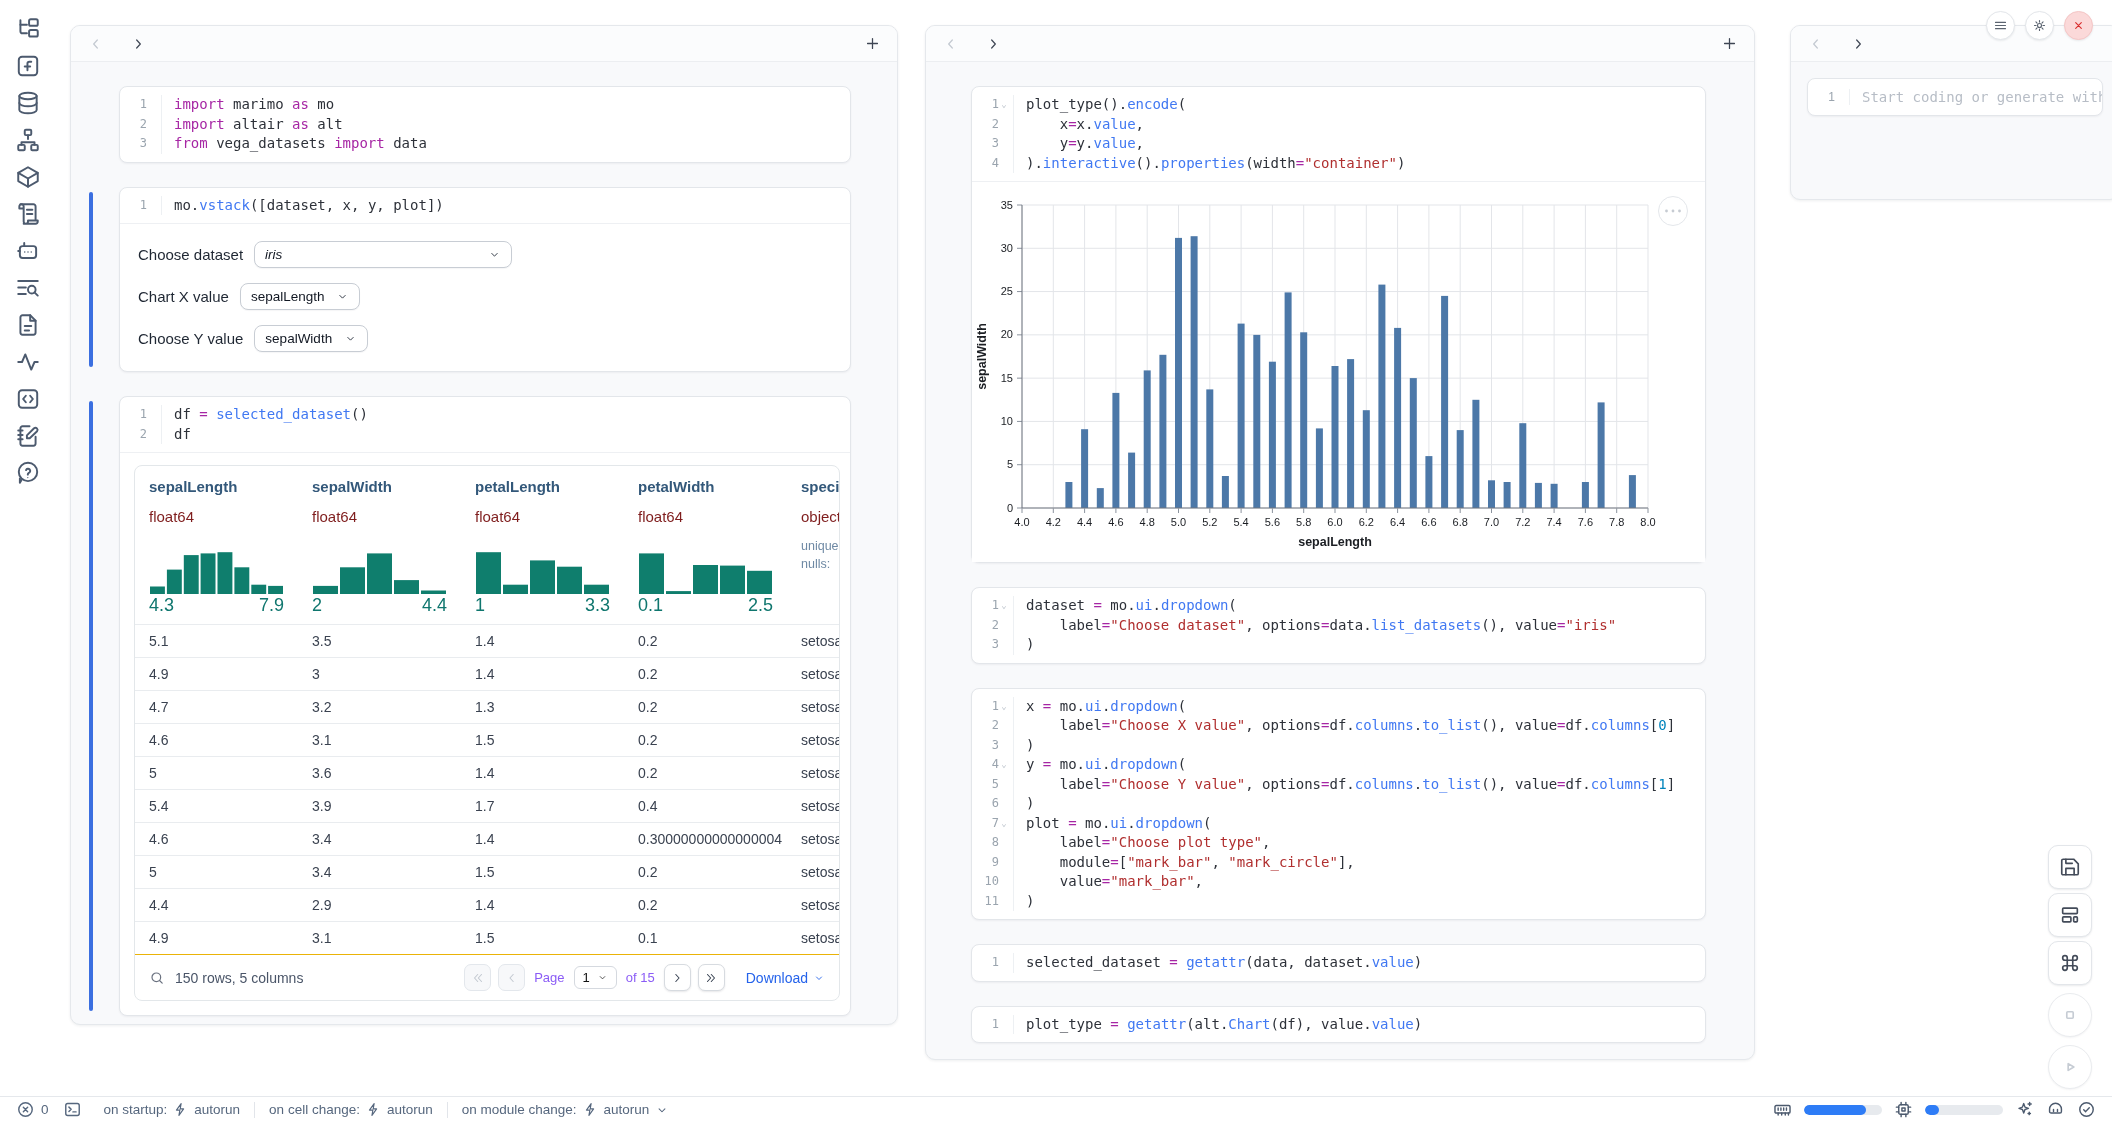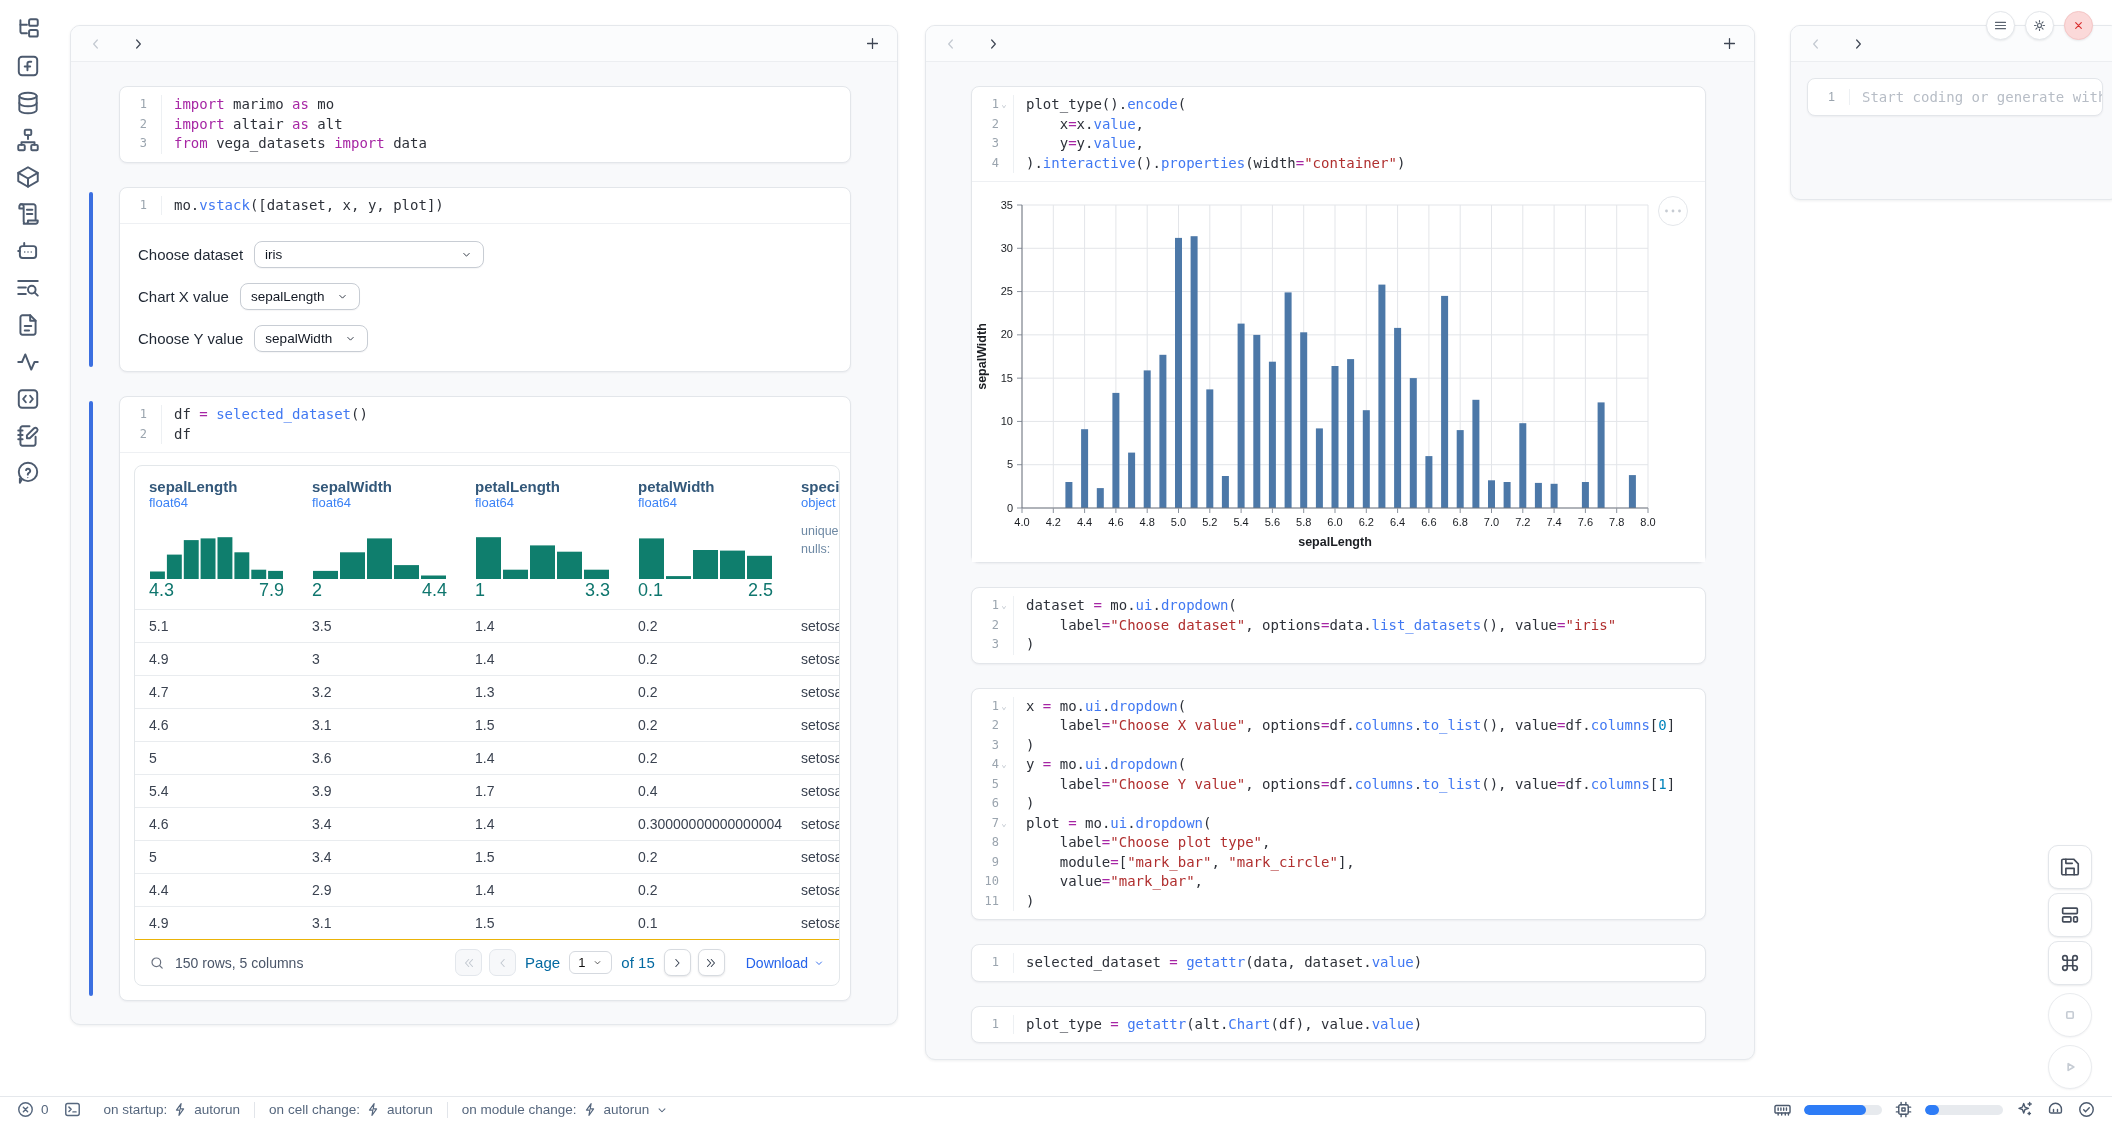--- a/index.html
+++ b/index.html
@@ -60,37 +60,37 @@
 
   
   .df-wrap { padding:12px 14px 14px 14px; }
   .df-box { border:1px solid #e3e7ea; border-radius:8px; background:#fff; overflow:hidden; width:706px; }
   .df-clip { overflow:hidden; width:704px; }
   .df-inner { width:830px; }
   .df-hrow { display:flex; }
   .df-hcell { width:163px; flex:0 0 163px; padding:12px 14px 8px 14px; }
   .df-hcell.last { width:167px; flex:0 0 167px; }
   .df-name { font-size:15px; font-weight:bold; color:#33587a; white-space:nowrap; }
-  .df-dtype { font-size:13px; color:#3b82f6; margin-top:0; white-space:nowrap; }
+  .df-dtype { font-size:15px; color:#7f1d1d; margin-top:13px; white-space:nowrap; }
   .df-hist { margin-top:9px; }
   .df-minmax { display:flex; justify-content:space-between; font-size:18px; color:#0f766e; margin-top:1px; }
   .df-stat { font-size:12.5px; color:#6e89a4; margin-top:4px; white-space:nowrap; }
   .df-stats { margin-top:14px; }
   .df-row { display:flex; border-top:1px solid #e9ecef; }
   .df-cell { width:163px; flex:0 0 163px; padding:8px 14px; font-size:14px; color:#3a4250; white-space:nowrap; }
   .df-cell.last { width:167px; flex:0 0 167px; }
   .df-footer { border-top:1px solid #eab308; height:46px; display:flex; align-items:center; padding:0 14px; }
   .df-summary { display:flex; align-items:center; gap:10px; font-size:14px; color:#4a5568; }
   .df-summary .ic { width:16px; height:16px; color:#6b7280; } .df-summary .ic svg{ width:16px;height:16px; }
   .pager { margin-left:auto; display:flex; align-items:center; gap:7px; }
   .pg-btn { width:27px; height:27px; border-radius:7px; display:flex; align-items:center; justify-content:center;
     border:1px solid #e3e7ec; background:#f7f8fa; color:#c2c8d0; cursor:pointer; }
   .pg-btn.en { background:#fff; border-color:#d7dbe0; color:#374151; box-shadow:0 1px 2px rgba(16,24,40,.1); }
   .pg-btn svg { width:14px; height:14px; }
-  .pg-label { font-size:15px; color:#0369a1; margin:0 2px; }
+  .pg-label { font-size:13px; color:#8b5cf6; margin:0 2px; }
   .pg-select { display:inline-flex; align-items:center; gap:7px; border:1px solid #d5d9df; border-radius:6px;
     background:#fff; padding:3px 8px; font-size:13px; color:#111; cursor:pointer; }
   .pg-select svg { width:11px; height:11px; color:#333; }
   .dl-link { margin-left:14px; display:inline-flex; align-items:center; gap:5px; color:#2563eb;
     font-size:14px; cursor:pointer; }
   .dl-link svg { width:12px; height:12px; }
 
   
   .chart-box { background:#fff; position:relative; }
 
@@ -290,21 +290,21 @@
             <span class="gutter">
               <span>1</span>
               <span class="fold"></span>
             </span>
             <span class="codetext"><span class="tk-p">mo.</span><span class="tk-f">vstack</span><span class="tk-p">([dataset, x, y, plot])</span></span>
           </div>
         </div>
         <div class="cell-output controls">
           <div class="ctl-row">
             <span class="ctl-label">Choose dataset</span>
-            <span class="ui-select" style="width: 230px;">
+            <span class="ui-select" style="width: 258px; font-style: italic;">
               <span>iris</span>
               <span class="chev">
                 <svg viewBox="0 0 24 24" fill="none" stroke="currentColor" stroke-width="1.8" stroke-linecap="round" stroke-linejoin="round">
                   <path d="m7 10 5 5 5-5"></path>
                 </svg>
               </span>
             </span>
           </div>
           <div class="ctl-row">
             <span class="ctl-label">Chart X value</span>

